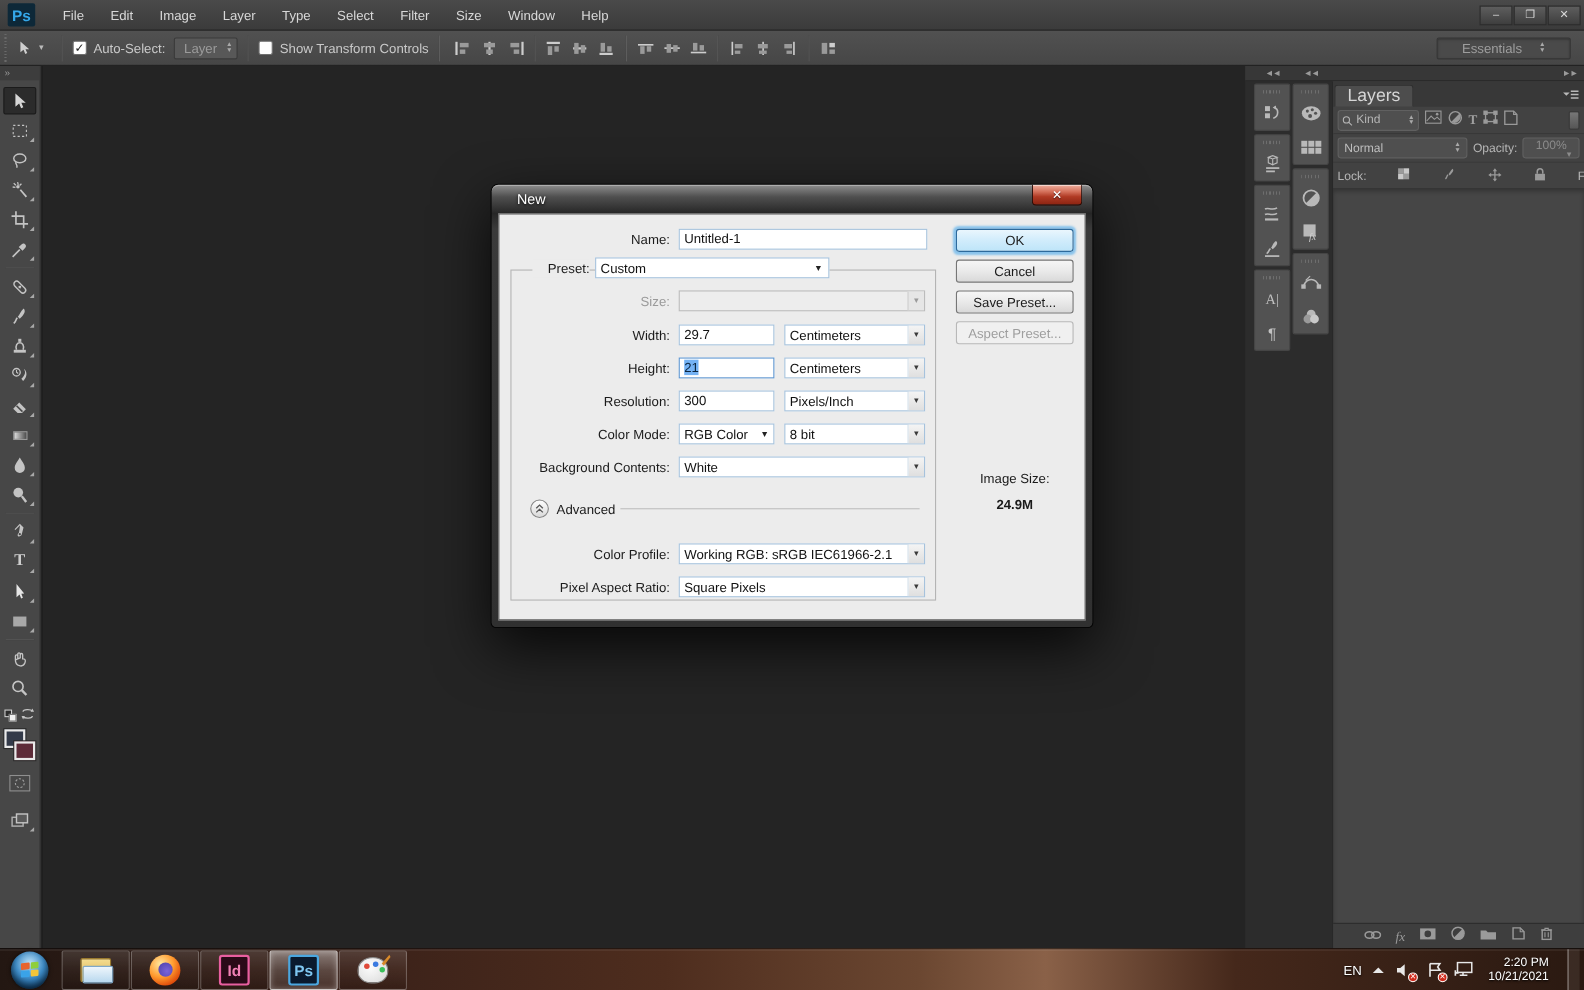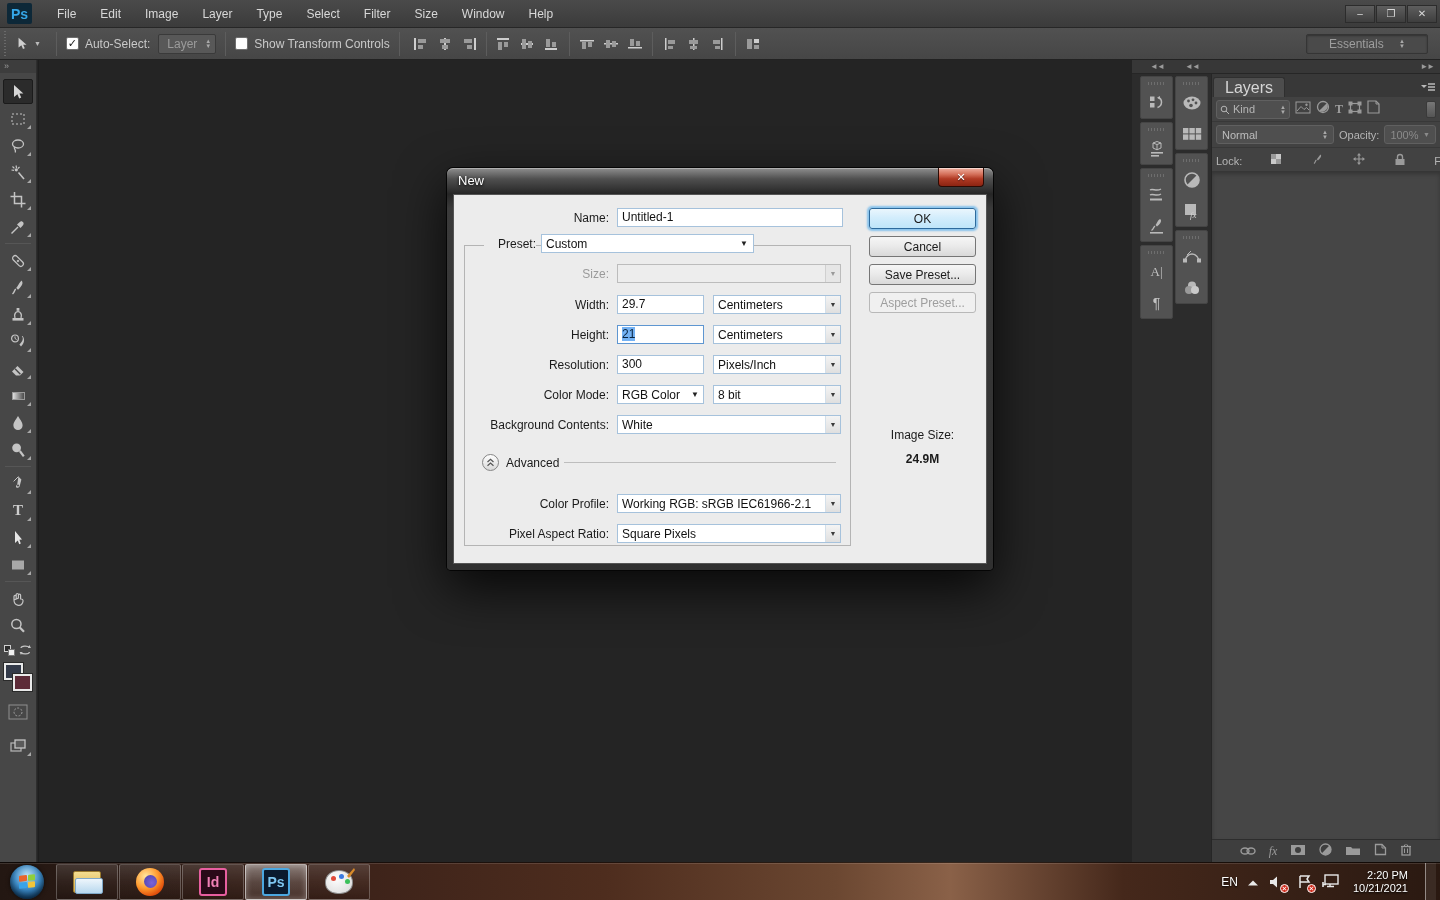--- a/index.html
+++ b/index.html
@@ -63,32 +63,32 @@
 
   .layers-panel{position:absolute;left:79px;top:14px;right:0;bottom:0;background:#424242;border-left:1px solid #262626;}
   .lp-tabs{height:23px;background:#383838;display:flex;align-items:flex-end;position:relative;}
   .lp-tab{background:#4d4d4d;height:20px;line-height:20px;padding:0 11px;color:#d6d6d6;font-size:16px;border-radius:3px 3px 0 0;margin-left:1px;border:1px solid #2f2f2f;border-bottom:none;}
   .lp-menu{position:absolute;right:4px;top:5px;}
   .lp-row{display:flex;align-items:center;padding:0 4px;gap:5px;background:#424242;}
   .kind-combo{width:74px;height:19px;background:#4f4f4f;border:1px solid #606060;border-radius:3px;color:#b5b5b5;
               display:flex;align-items:flex-end;font-size:11px;padding:3px 3px;}
   .dk-combo{height:19px;background:#4f4f4f;border:1px solid #606060;border-radius:3px;color:#bdbdbd;
             display:flex;align-items:center;font-size:11px;padding:0 5px;}
-  .dk-combo.dim{color:#8b8b8b;}
+  .dk-combo.dim{color:#8b8b8b;flex-direction:column;}
   .lp-label{font-size:11px;color:#b5b5b5;}
   .filter-toggle{margin-left:auto;width:10px;height:17px;background:linear-gradient(#777,#555);border:1px solid #3a3a3a;border-radius:2px;}
   .lp-list{position:absolute;top:97px;bottom:23px;left:0;right:0;background:#464646;box-shadow:inset 0 3px 4px rgba(0,0,0,.25);}
   .lp-bottom{position:absolute;bottom:0;left:0;right:0;height:23px;background:#3e3e3e;border-top:1px solid #2d2d2d;
              display:flex;align-items:center;justify-content:center;gap:13px;padding:0 6px;}
 
   
   .dialog{position:absolute;left:447px;top:168px;width:546px;height:402px;z-index:50;border-radius:6px 6px 4px 4px;
           background:linear-gradient(180deg,#8f8f8f,#4f4f4f 11px,#262626 26px,#3a3a3a 40px,#303030);
           box-shadow:0 0 0 1px #050505,0 18px 50px rgba(0,0,0,.8),inset 0 1px 0 rgba(255,255,255,.3);}
-  .dlg-title{height:26px;color:#fff;font-size:13px;padding:5px 0 0 11px;text-shadow:0 1px 3px #000;}
+  .dlg-title{height:26px;color:#fff;font-size:13px;padding:5px 0 0 11px;text-shadow:0 1px 3px #000;margin-left:12px;}
   .dlg-close{position:absolute;top:0;right:9px;width:46px;height:19px;border:1px solid #2d0b04;border-top:none;border-radius:0 0 4px 4px;
              background:linear-gradient(#f0b0a0,#d4705a 35%,#b03a24 60%,#8c2412);color:#fff;font-size:11px;font-weight:bold;
              display:flex;align-items:center;justify-content:center;text-shadow:0 1px 1px #44100a;box-shadow:inset 0 1px 0 rgba(255,255,255,.5);}
   .dlg-content{position:absolute;left:6px;right:6px;top:26px;bottom:6px;background:#ececec;border:1px solid #555;font-size:12px;color:#1b1b1b;}
   .dlbl{position:absolute;left:0;width:155px;text-align:right;height:16px;line-height:16px;}
   .dlbl.dim{color:#9a9a9a;}
   .tf{position:absolute;height:19px;background:#fff;border:1px solid #a6c2dc;padding:1px 4px;font-size:12px;line-height:15px;color:#111;}
   .tf .sel{background:#74b2f4;color:#0a2540;}
   .combo{position:absolute;height:19px;background:#fff;border:1px solid #a6c2dc;display:flex;align-items:center;font-size:12px;}
   .combo .txt{flex:1;padding:0 4px;white-space:nowrap;overflow:hidden;color:#111;}

